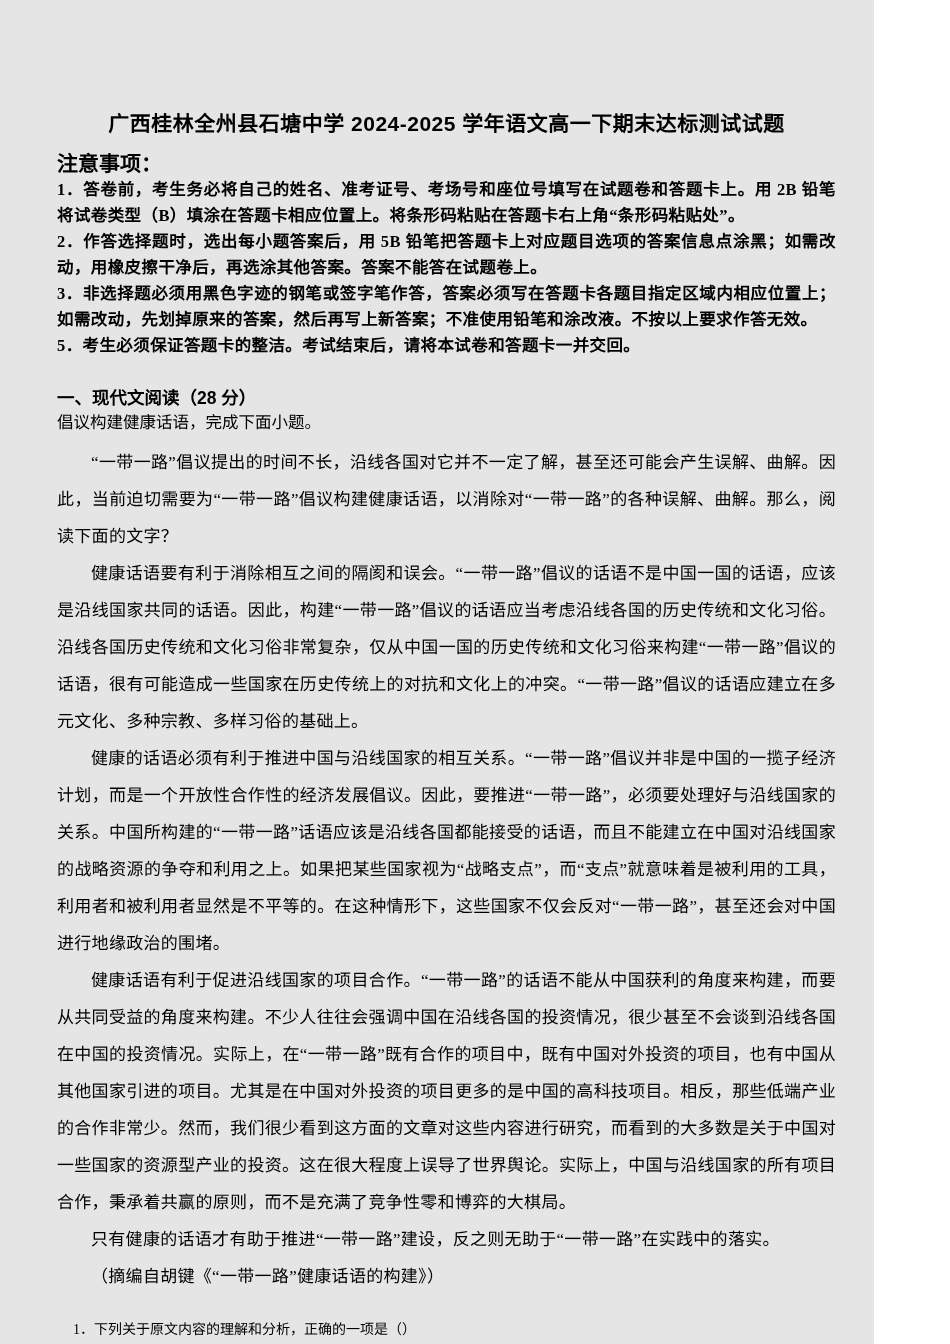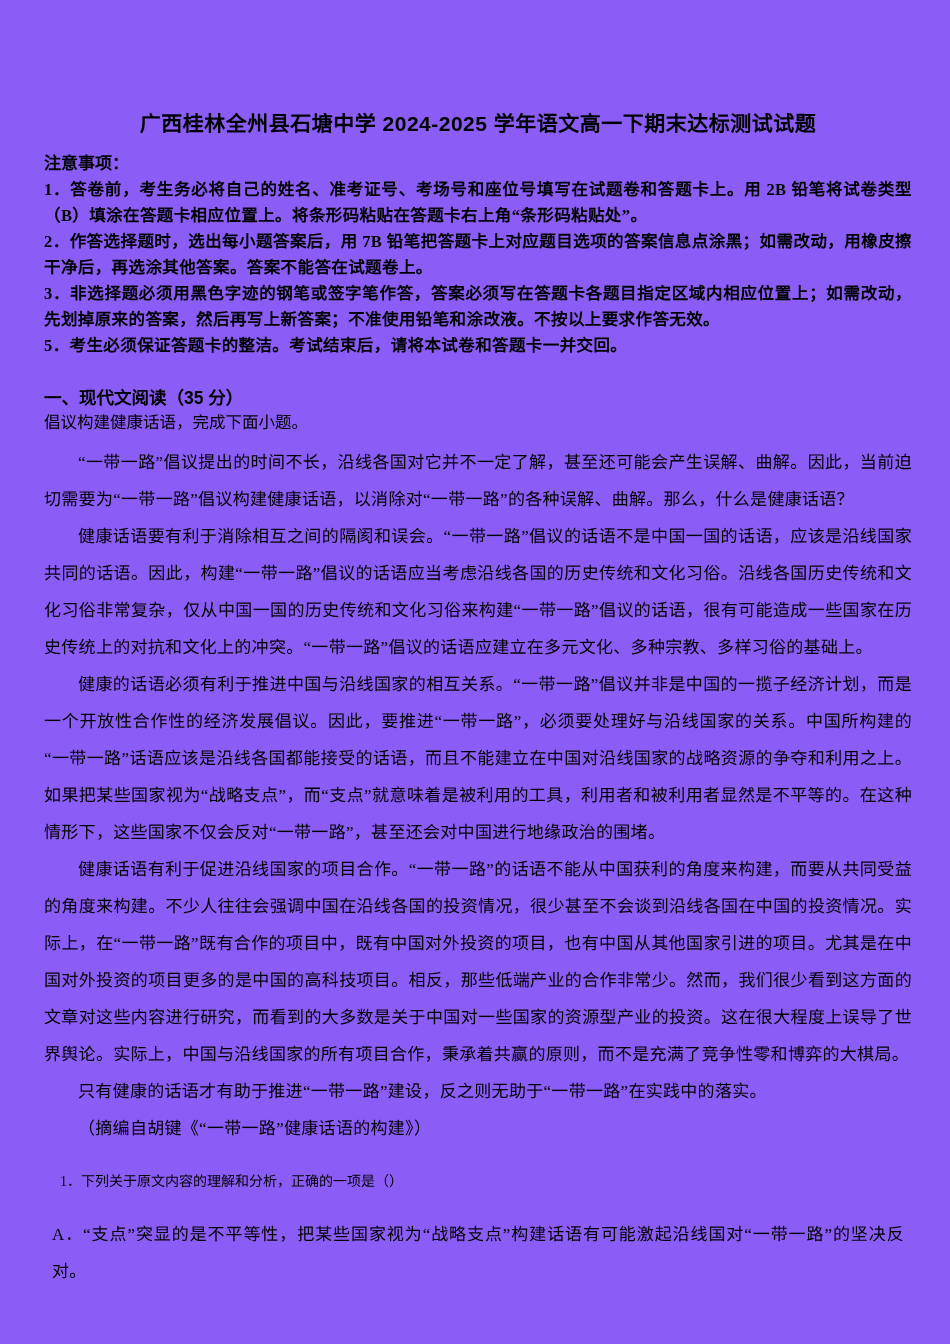--- a/index.html
+++ b/index.html
@@ -3,40 +3,40 @@
 <meta charset="utf-8">
 <style>
   html, body {
     margin: 0;
     padding: 0;
     background: #ffffff;
     color: #000000;
   }
   .page {
     position: relative;
-    width: 950px;
+    width: 874px;
     height: 1344px;
     box-sizing: border-box;
-    background: #8b5cf6;
-    padding: 110px 38px 0 44px;
+    background: #e5e5e5;
+    padding: 110px 38px 0 57px;
     overflow: hidden;
   }
   .doc-title {
     font-family: "Liberation Sans", sans-serif;
     font-weight: bold;
     font-size: 21px;
     line-height: 28px;
     text-align: center;
     margin: 0 0 13px 0;
     letter-spacing: 0.5px;
   }
   .notice-heading {
     font-family: "Liberation Sans", sans-serif;
     font-weight: bold;
-    font-size: 17px;
+    font-size: 21px;
     line-height: 26px;
     margin: 0;
   }
   .notice-item {
     font-family: Liberation Serif, serif;
     font-weight: bold;
     font-size: 16.5px;
     line-height: 26px;
     letter-spacing: 0.4px;
     text-align: justify;
@@ -88,31 +88,31 @@
 </head>
 <body>
 
 <div class="page">
 
   <h1 class="doc-title">广西桂林全州县石塘中学 2024-2025 学年语文高一下期末达标测试试题</h1>
 
   <div class="notice">
     <p class="notice-heading">注意事项：</p>
     <p class="notice-item">1．答卷前，考生务必将自己的姓名、准考证号、考场号和座位号填写在试题卷和答题卡上。用 2B 铅笔将试卷类型（B）填涂在答题卡相应位置上。将条形码粘贴在答题卡右上角“条形码粘贴处”。</p>
-    <p class="notice-item">2．作答选择题时，选出每小题答案后，用 7B 铅笔把答题卡上对应题目选项的答案信息点涂黑；如需改动，用橡皮擦干净后，再选涂其他答案。答案不能答在试题卷上。</p>
+    <p class="notice-item">2．作答选择题时，选出每小题答案后，用 5B 铅笔把答题卡上对应题目选项的答案信息点涂黑；如需改动，用橡皮擦干净后，再选涂其他答案。答案不能答在试题卷上。</p>
     <p class="notice-item">3．非选择题必须用黑色字迹的钢笔或签字笔作答，答案必须写在答题卡各题目指定区域内相应位置上；如需改动，先划掉原来的答案，然后再写上新答案；不准使用铅笔和涂改液。不按以上要求作答无效。</p>
     <p class="notice-item">5．考生必须保证答题卡的整洁。考试结束后，请将本试卷和答题卡一并交回。</p>
   </div>
 
-  <h2 class="section-heading">一、现代文阅读（35 分）</h2>
+  <h2 class="section-heading">一、现代文阅读（28 分）</h2>
 
   <p class="instruction">倡议构建健康话语，完成下面小题。</p>
 
   <div class="passage">
-    <p>“一带一路”倡议提出的时间不长，沿线各国对它并不一定了解，甚至还可能会产生误解、曲解。因此，当前迫切需要为“一带一路”倡议构建健康话语，以消除对“一带一路”的各种误解、曲解。那么，什么是健康话语？</p>
+    <p>“一带一路”倡议提出的时间不长，沿线各国对它并不一定了解，甚至还可能会产生误解、曲解。因此，当前迫切需要为“一带一路”倡议构建健康话语，以消除对“一带一路”的各种误解、曲解。那么，阅读下面的文字？</p>
     <p>健康话语要有利于消除相互之间的隔阂和误会。“一带一路”倡议的话语不是中国一国的话语，应该是沿线国家共同的话语。因此，构建“一带一路”倡议的话语应当考虑沿线各国的历史传统和文化习俗。沿线各国历史传统和文化习俗非常复杂，仅从中国一国的历史传统和文化习俗来构建“一带一路”倡议的话语，很有可能造成一些国家在历史传统上的对抗和文化上的冲突。“一带一路”倡议的话语应建立在多元文化、多种宗教、多样习俗的基础上。</p>
     <p>健康的话语必须有利于推进中国与沿线国家的相互关系。“一带一路”倡议并非是中国的一揽子经济计划，而是一个开放性合作性的经济发展倡议。因此，要推进“一带一路”，必须要处理好与沿线国家的关系。中国所构建的“一带一路”话语应该是沿线各国都能接受的话语，而且不能建立在中国对沿线国家的战略资源的争夺和利用之上。如果把某些国家视为“战略支点”，而“支点”就意味着是被利用的工具，利用者和被利用者显然是不平等的。在这种情形下，这些国家不仅会反对“一带一路”，甚至还会对中国进行地缘政治的围堵。</p>
     <p>健康话语有利于促进沿线国家的项目合作。“一带一路”的话语不能从中国获利的角度来构建，而要从共同受益的角度来构建。不少人往往会强调中国在沿线各国的投资情况，很少甚至不会谈到沿线各国在中国的投资情况。实际上，在“一带一路”既有合作的项目中，既有中国对外投资的项目，也有中国从其他国家引进的项目。尤其是在中国对外投资的项目更多的是中国的高科技项目。相反，那些低端产业的合作非常少。然而，我们很少看到这方面的文章对这些内容进行研究，而看到的大多数是关于中国对一些国家的资源型产业的投资。这在很大程度上误导了世界舆论。实际上，中国与沿线国家的所有项目合作，秉承着共赢的原则，而不是充满了竞争性零和博弈的大棋局。</p>
     <p>只有健康的话语才有助于推进“一带一路”建设，反之则无助于“一带一路”在实践中的落实。</p>
     <p>（摘编自胡键《“一带一路”健康话语的构建》）</p>
   </div>
 
   <div class="question">
     <p class="q-stem">1．下列关于原文内容的理解和分析，正确的一项是（）</p>
     <p class="q-option">A．“支点”突显的是不平等性，把某些国家视为“战略支点”构建话语有可能激起沿线国对“一带一路”的坚决反对。</p>

